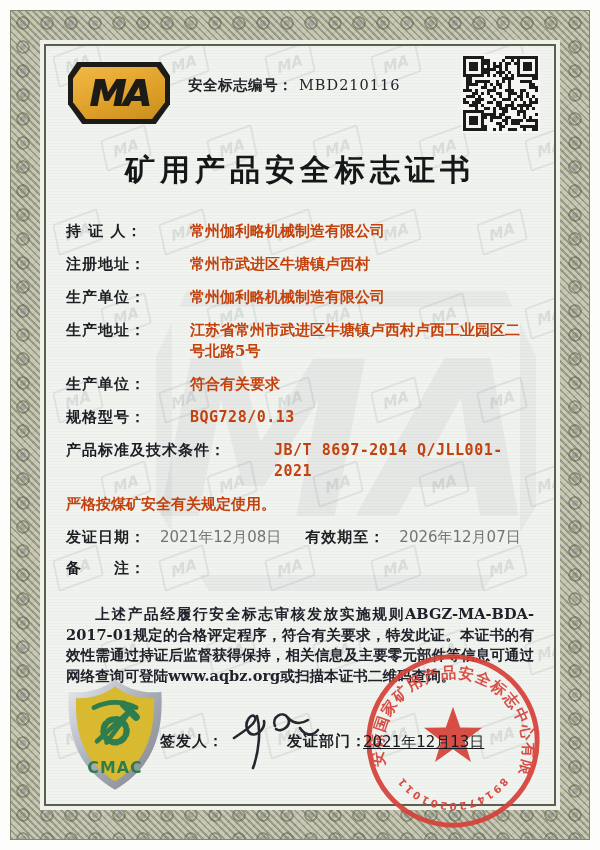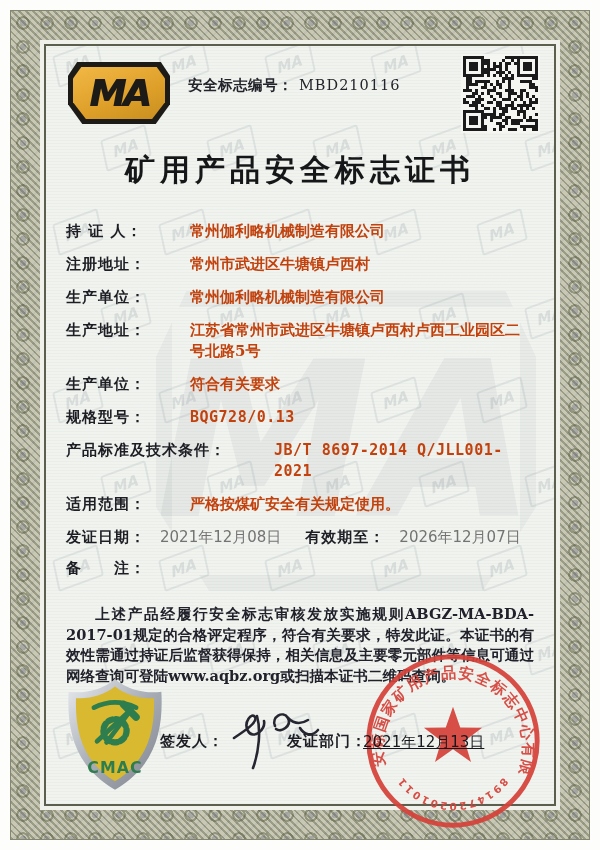--- a/index.html
+++ b/index.html
@@ -498,21 +498,20 @@
       </div>
       <div class="frow">
         <span class="lbl">规格型号：</span>
         <span class="val bold-sans">BQG728/0.13</span>
       </div>
       <div class="frow wide">
         <span class="lbl">产品标准及技术条件：</span>
         <span class="val bold-sans">JB/T 8697-2014  Q/JLL001-2021</span>
       </div>
       <div class="frow">
-        <span class="lbl">适用范围：</span>
         <span class="val">严格按煤矿安全有关规定使用。</span>
       </div>
 
       <div class="daterow gap-top">
         <span class="lbl">发证日期：</span>
         <span class="val">2021年12月08日</span>
         <span class="lbl lbl2">有效期至：</span>
         <span class="val">2026年12月07日</span>
       </div>
       <div class="remark">

